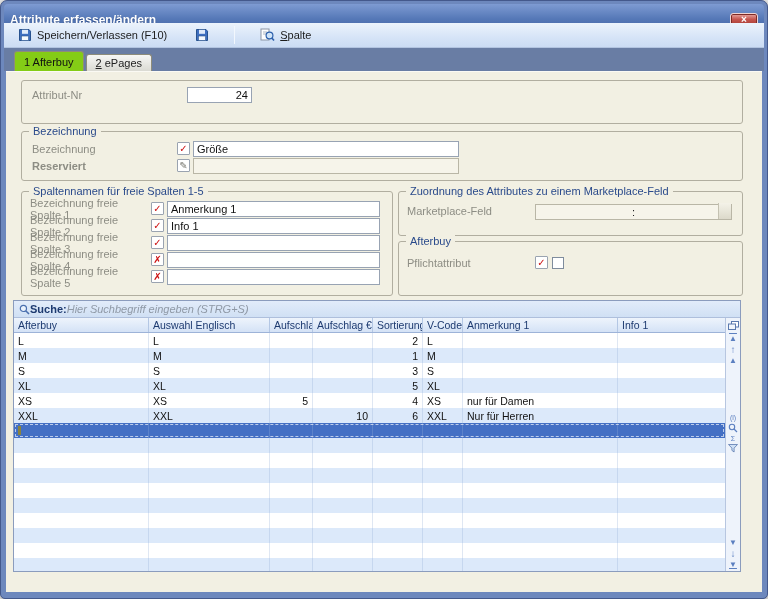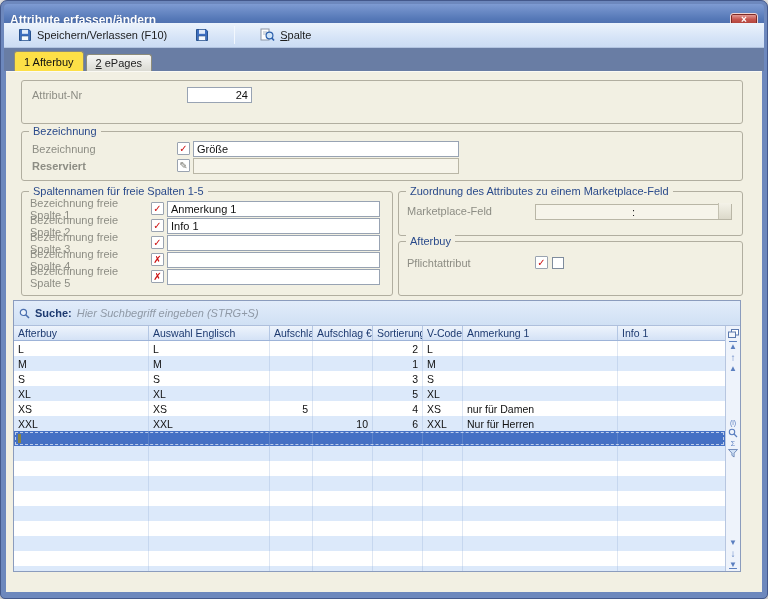--- a/index.html
+++ b/index.html
@@ -23,21 +23,21 @@
   .tb-btn { display:flex; align-items:center; gap:5px; height:20px; padding:0 5px;
             font-size:11px; color:#1c1c1c; border:1px solid transparent; border-radius:2px; }
   .tb-sep { width:1px; height:18px; background:#9fb2d0; border-right:1px solid #f2f7fd; margin:0 3px; }
   .accel::first-letter { text-decoration:underline; }
   .accel { display:inline-block; }
   
   .tabstrip { position:absolute; left:3px; right:3px; top:47px; height:23px;
               background:#697da4; display:flex; align-items:flex-end; padding-left:10px; }
   .tab { font-size:11px; padding:0 9px; border:1px solid #8d8c7b; border-bottom:none;
          border-radius:3px 3px 0 0; margin-right:2px; }
-  .tab.active { background:#fde047; height:20px; line-height:20px; color:#111; position:relative; z-index:2; }
+  .tab.active { background:#84cc16; height:20px; line-height:20px; color:#111; position:relative; z-index:2; }
   .tab.inactive { background:linear-gradient(#f7f7f5,#dadad3); height:17px; line-height:16px; color:#222; }
   
   .page { position:absolute; left:5px; right:5px; top:70px; bottom:6px;
           background:#f2f0e3; border-top:1px solid #fbfaf4; }
   .gbox { position:absolute; border:1px solid #b1aea0; border-radius:3px; }
   .gbox-title { position:absolute; top:-7px; left:7px; background:#f2f0e3; padding:0 4px;
                 font-size:11px; color:#2a4a8b; line-height:12px; white-space:nowrap; }
   .frow { display:flex; align-items:center; height:17px; }
   .flabel { font-size:11px; color:#8d8d84; }
   .tfield { height:16px; border:1px solid #98a3b3; background:#fff; font-size:11px;
@@ -48,21 +48,21 @@
   .fi[data-icon="check"] { color:#cc1111; }
   .fi[data-icon="cross"] { color:#cc1111; }
   .fi[data-icon="edit"]  { color:#7a7a72; }
   .checkbox { width:12px; height:12px; border:1px solid #7f8c9d; background:#fff; display:inline-block; }
   .ddl-btn { position:absolute; right:1px; top:1px; bottom:1px; width:18px;
              background:linear-gradient(#f4f2e8,#dcd9ca); border-left:1px solid #c4c1b1; }
   
   .grid { position:absolute; left:7px; top:228px; width:728px; height:272px;
           border:1px solid #8b9cbd; background:#fff; display:flex; flex-direction:column; }
   .g-search { height:17px; flex:none; background:linear-gradient(#e2ecfa,#d0e0f4);
-              border-bottom:1px solid #aebfdc; display:flex; align-items:center; padding:12px 5px; gap:5px; }
+              border-bottom:1px solid #aebfdc; display:flex; align-items:center; padding:4px 5px; }
   .g-search-label { font-size:11px; font-weight:bold; color:#1d3a70; }
   .g-search-input { flex:1; border:none; background:transparent; font-size:11px; font-style:italic;
                     color:#333; outline:none; font-family:"Liberation Sans",sans-serif; }
   .g-search-input::placeholder { color:#8f99a6; font-style:italic; }
   .g-main { flex:1; display:flex; overflow:hidden; }
   .g-table { flex:1; display:flex; flex-direction:column; overflow:hidden; }
   .g-header { height:15px; flex:none; display:flex;
               background:linear-gradient(#eef4fc,#d4e2f6); border-bottom:1px solid #9db3d8; }
   .gh-cell { font-size:10.5px; color:#1d3a70; padding:0 4px; line-height:14px; flex:none;
              border-right:1px solid #b4c7e4; overflow:hidden; white-space:nowrap; }

